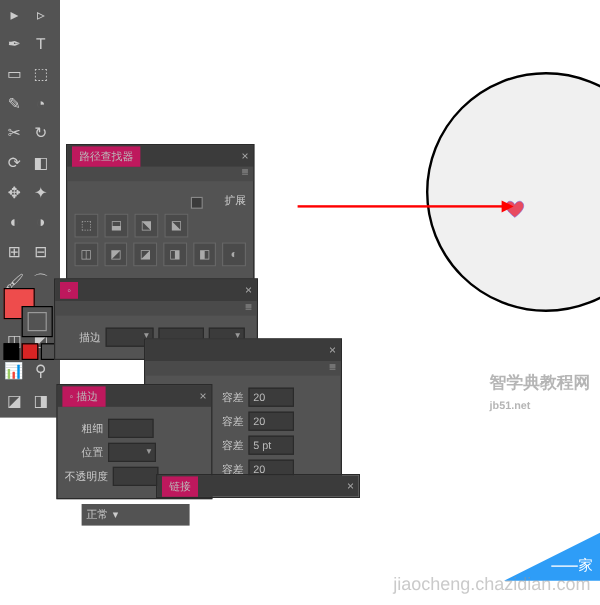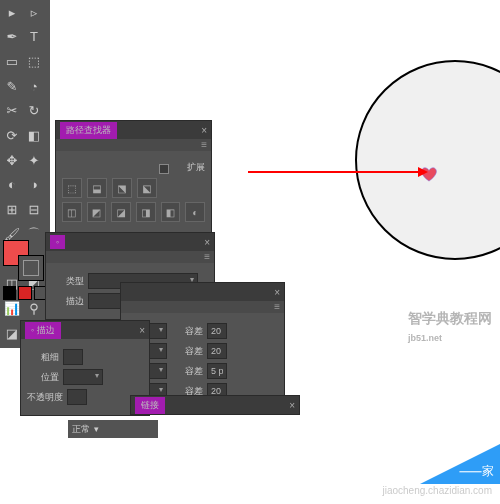--- a/index.html
+++ b/index.html
@@ -12,35 +12,35 @@
 .stroke::after { content: ""; position: absolute; inset: 4px; border: 1px solid #999; }
 .mini-sw { position: absolute; left: 0; top: 283px; width: 50px; display: flex; gap: 2px; padding: 3px; }
 .mini-sw div { width: 14px; height: 14px; border: 1px solid #000; }
 .circle { position: absolute; left: 355px; top: 60px; width: 200px; height: 200px; border: 2px solid #000; border-radius: 50%; background: #f0f0f0; }
 .heart { position: absolute; left: 420px; top: 166px; width: 18px; height: 16px; }
 .heart svg { width: 100%; height: 100%; }
 .arrow-line { position: absolute; left: 248px; top: 171px; width: 172px; height: 2px; background: #f00; }
 .arrow-head { position: absolute; left: 418px; top: 167px; width: 0; height: 0; border-left: 10px solid #f00; border-top: 5px solid transparent; border-bottom: 5px solid transparent; }
 .panel { position: absolute; background: #535353; border: 1px solid #2a2a2a; color: #ccc; }
 .panel-tabs { height: 18px; background: #3b3b3b; display: flex; align-items: center; padding: 0 4px; font-size: 9px; color: #bbb; justify-content: space-between; }
-.panel-tabs .tab { padding: 2px 6px; background: #a21caf; }
+.panel-tabs .tab { padding: 2px 6px; background: #be185d; }
 .panel-tabs .x { color: #aaa; cursor: pointer; font-size: 10px; }
 .panel-sub { height: 12px; background: #4a4a4a; display: flex; justify-content: flex-end; padding: 0 4px; color: #999; }
 .panel-body { padding: 6px; }
 .row { display: flex; align-items: center; gap: 4px; margin: 4px 0; font-size: 9px; }
 .row .lbl { color: #ccc; min-width: 32px; text-align: right; }
-.inp { background: #3b3b3b; border: 1px solid #2a2a2a; color: #bbb; height: 16px; width: 20px; padding: 0 3px; font-size: 9px; }
+.inp { background: #3b3b3b; border: 1px solid #2a2a2a; color: #bbb; height: 16px; width: 38px; padding: 0 3px; font-size: 9px; }
 .drop { background: #3b3b3b; border: 1px solid #2a2a2a; height: 16px; width: 40px; position: relative; }
 .drop::after { content: "▾"; position: absolute; right: 3px; top: 1px; color: #999; font-size: 8px; }
 .icon-btn { width: 20px; height: 20px; border: 1px solid #666; background: #4a4a4a; color: #aaa; display: flex; align-items: center; justify-content: center; font-size: 10px; }
 .chk { width: 10px; height: 10px; border: 1px solid #888; background: #3b3b3b; display: inline-block; }
 .thumb { width: 22px; height: 22px; background: #e8a838; display: flex; align-items: center; justify-content: center; font-size: 12px; }
 .status { position: absolute; left: 68px; top: 420px; width: 90px; height: 18px; background: #535353; color: #ccc; display: flex; align-items: center; padding: 0 4px; font-size: 9px; gap: 4px; }
 .wm1 { position: absolute; right: 8px; top: 310px; color: rgba(120,120,120,0.55); font-size: 14px; font-weight: bold; }
-.wm2 { position: absolute; right: 8px; bottom: 8px; color: rgba(150,150,150,0.5); font-size: 10px; }
+.wm2 { position: absolute; right: 8px; bottom: 8px; color: rgba(150,150,150,0.5); font-size: 15px; }
 .corner { position: absolute; right: 0; bottom: 20px; width: 0; height: 0; border-right: 80px solid #2e9df7; border-top: 40px solid transparent; }
 .corner-txt { position: absolute; right: 6px; bottom: 24px; color: #fff; font-size: 12px; }
 </style>
 </head>
 <body>
 
 <div class="circle"></div>
 <div class="heart">
   <svg viewBox="0 0 20 18">
       <path d="M10 17 C2 11 0 6 3 3 C5 1 8 2 10 5 C12 2 15 1 17 3 C20 6 18 11 10 17Z" fill="#e84a5f" stroke="#7a6de0" stroke-width="0.6"></path>
@@ -122,24 +122,20 @@
 <div class="panel" style="left:45px; top:232px; width:170px;">
   <div class="panel-tabs">
     <span class="tab">◦</span>
     <span class="x">×</span>
   </div>
   <div class="panel-sub">
       <span>≡</span>
     </div>
   <div class="panel-body">
     <div class="row">
-      <span class="lbl">类型</span>
-      <div class="drop" style="width:110px"></div>
-    </div>
-    <div class="row">
       <span class="lbl">描边</span>
       <div class="drop"></div>
       <input class="inp" style="">
       <div class="drop" style="width:30px"></div>
     </div>
   </div>
 </div>
 
 <div class="panel" style="left:120px; top:282px; width:165px;">
   <div class="panel-tabs">
@@ -166,21 +162,21 @@
       <input class="inp" value="5 pt" style="">
     </div>
     <div class="row">
       <div class="drop"></div>
       <span class="lbl">容差</span>
       <input class="inp" value="20" style="">
     </div>
   </div>
 </div>
 
-<div class="panel" style="left:20px; top:320px; width:130px;">
+<div class="panel" style="left:47px; top:320px; width:130px;">
   <div class="panel-tabs">
     <span class="tab">◦ 描边</span>
     <span class="x">×</span>
   </div>
   <div class="panel-body">
     <div class="row">
         <span class="lbl">粗细</span>
         <input class="inp" style="">
       </div>
     <div class="row">

